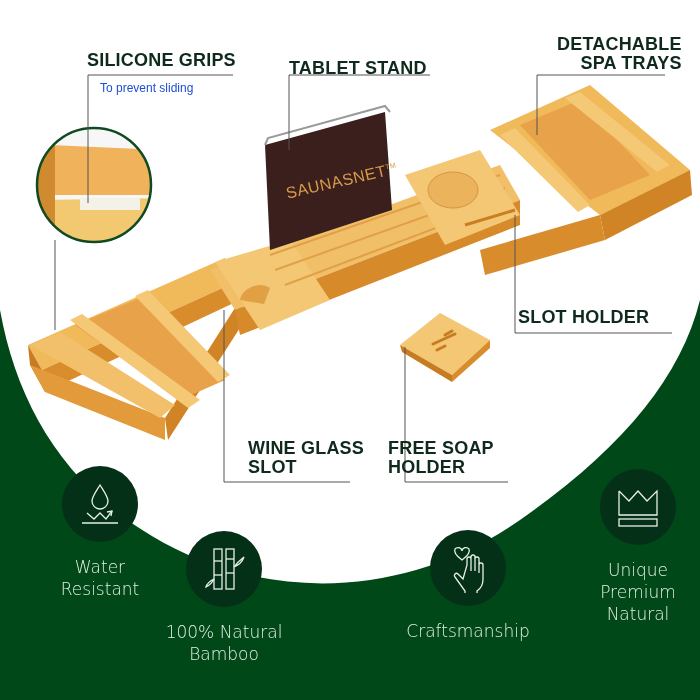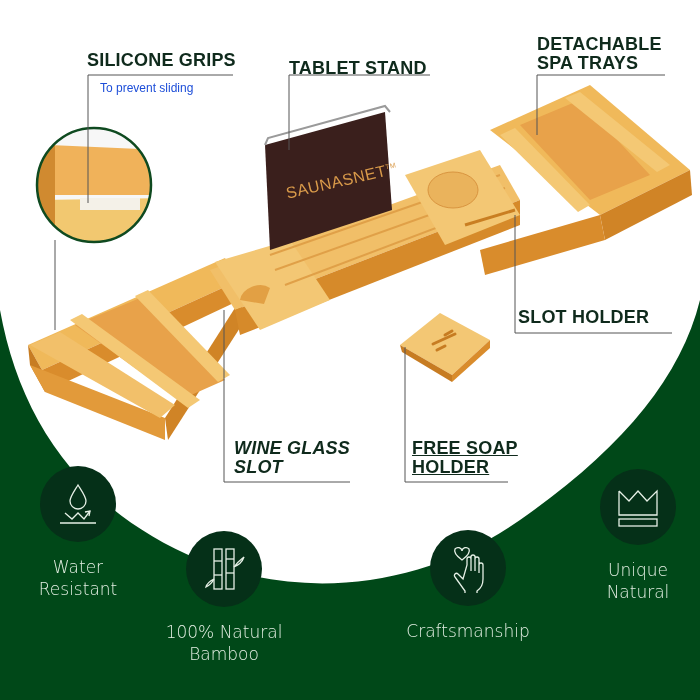--- a/index.html
+++ b/index.html
@@ -97,38 +97,38 @@
 
 <div class="brand" style="left:285px; top:172px;">
   <span>SAUNASNET</span><sup style="font-size:7px">TM</sup>
 </div>
 
 <div class="callout-title" style="left:87px; top:51px;">SILICONE GRIPS</div>
 <div class="callout-sub" style="left:100px; top:81px;">To prevent sliding</div>
 
 <div class="callout-title" style="left:289px; top:51px;margin-top:8px;">TABLET STAND</div>
 
-<div class="callout-title" style="left:537px; top:35px;">
+<div class="callout-title" style="left:557px; top:35px;text-align:right;">
   <div>DETACHABLE</div>
   <div>SPA TRAYS</div>
 </div>
 
 <div class="callout-title" style="left:518px; top:308px;">SLOT HOLDER</div>
 
-<div class="callout-title" style="left:234px; top:439px;font-style:italic;">
+<div class="callout-title" style="left:248px; top:439px;">
   <div>WINE GLASS</div>
   <div>SLOT</div>
 </div>
 
-<div class="callout-title" style="left:412px; top:439px;text-decoration:underline;">
+<div class="callout-title" style="left:388px; top:439px;">
   <div>FREE SOAP</div>
   <div>HOLDER</div>
 </div>
 
-<div class="feature" style="left:20px; top:466px; width:116px;">
+<div class="feature" style="left:42px; top:466px; width:116px;">
   <div class="circle">
     <svg width="46" height="46" viewBox="0 0 46 46" fill="none" stroke="#e6f0e6" stroke-width="1.3">
       <path d="M23 4 C 18 12, 15 16, 15 20 a 8 8 0 0 0 16 0 C 31 16, 28 12, 23 4 Z"></path>
       <polyline points="10,32 17,38 23,32 29,38 35,30"></polyline>
       <line x1="5" y1="42" x2="41" y2="42"></line>
       <polyline points="30,31 35,30 34,35"></polyline>
     </svg>
   </div>
   <div class="label">
     <div>Water</div>
@@ -169,15 +169,16 @@
 
 <div class="feature" style="left:580px; top:469px; width:116px;">
   <div class="circle">
     <svg width="46" height="44" viewBox="0 0 46 44" fill="none" stroke="#e6f0e6" stroke-width="1.3">
       <polyline points="4,6 14,16 23,6 32,16 42,6 42,30 4,30 4,6"></polyline>
       <rect x="4" y="34" width="38" height="7"></rect>
     </svg>
   </div>
   <div class="label">
     <div>Unique</div>
+    <div>Premium</div>
     <div>Natural</div>
   </div>
 </div>
 
 </body></html>

